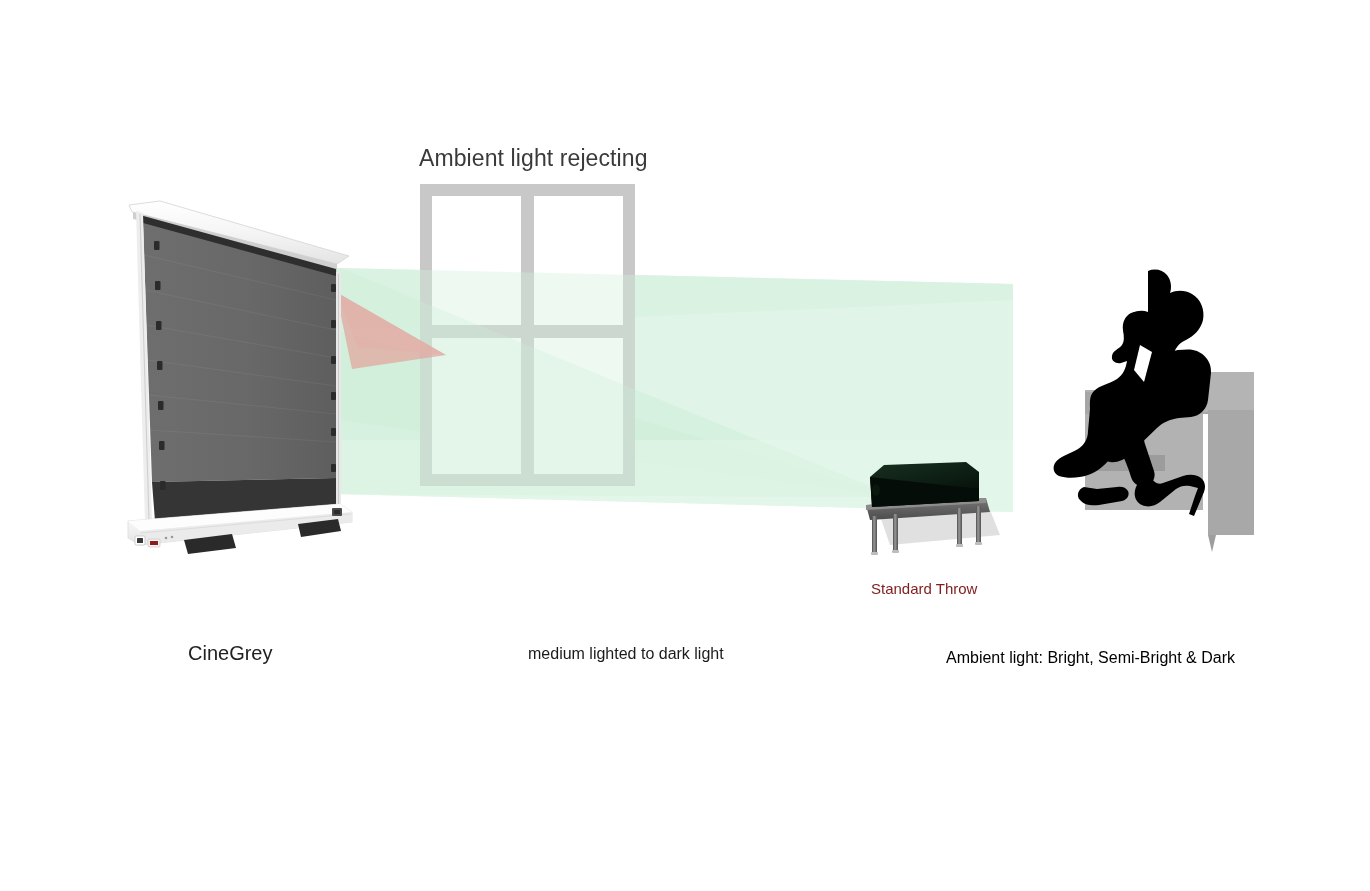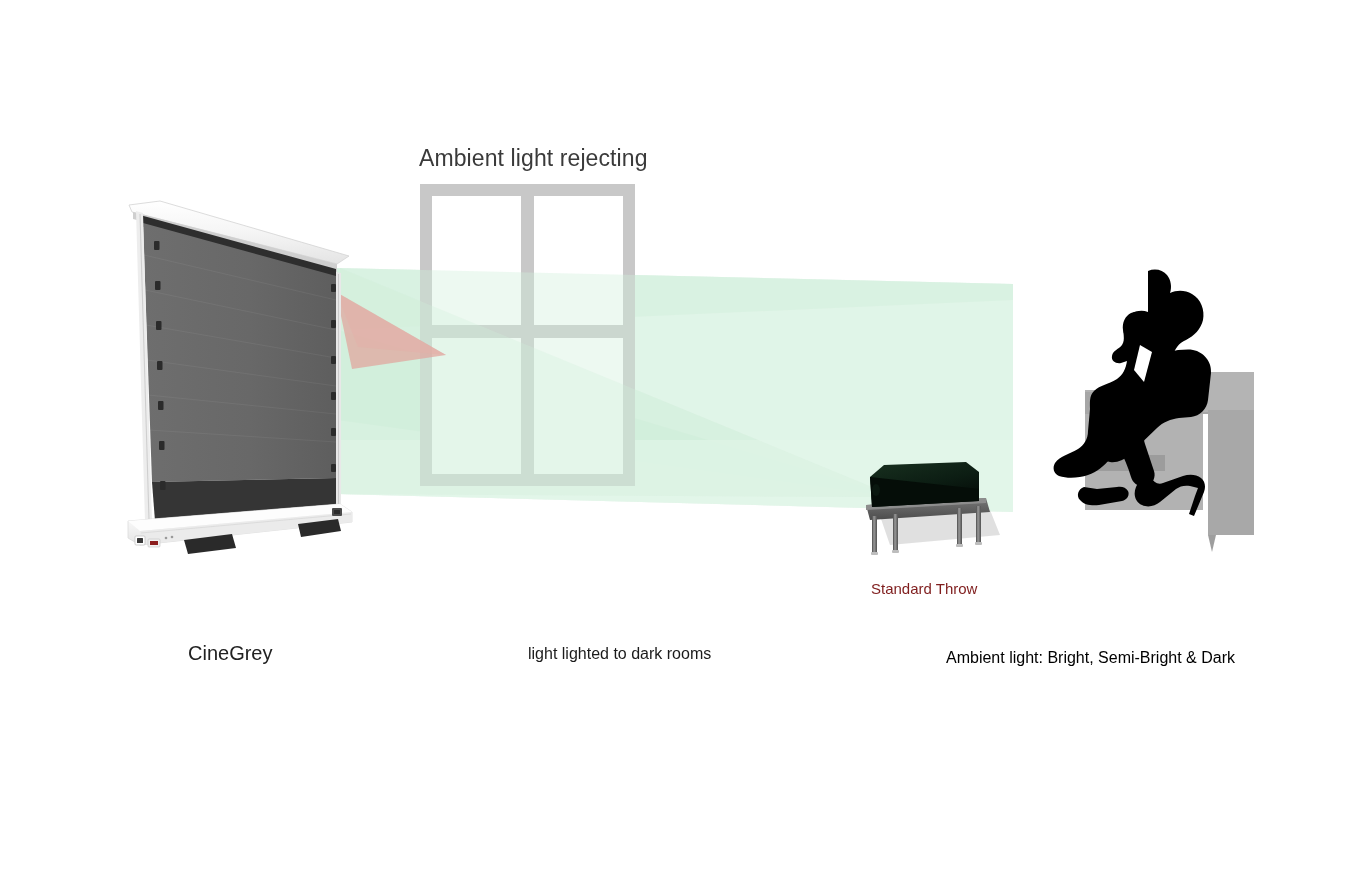--- a/index.html
+++ b/index.html
@@ -320,19 +320,19 @@
                l-20,7
                c-5,2 -10,-1 -12,-6 z" fill="#000000"></path>
     </g>
 
   </svg>
 
   <div class="abs title-label">Ambient light rejecting</div>
 
   <div class="abs screen-label">CineGrey</div>
 
-  <div class="abs room-label">light lighted to dark rooms</div>
+  <div class="abs room-label">medium lighted to dark light</div>
 
   <div class="abs ambient-label">Ambient light: Bright, Semi-Bright &amp; Dark</div>
 
   <div class="abs throw-label">Standard Throw</div>
 
 </div>
 
 </body></html>

